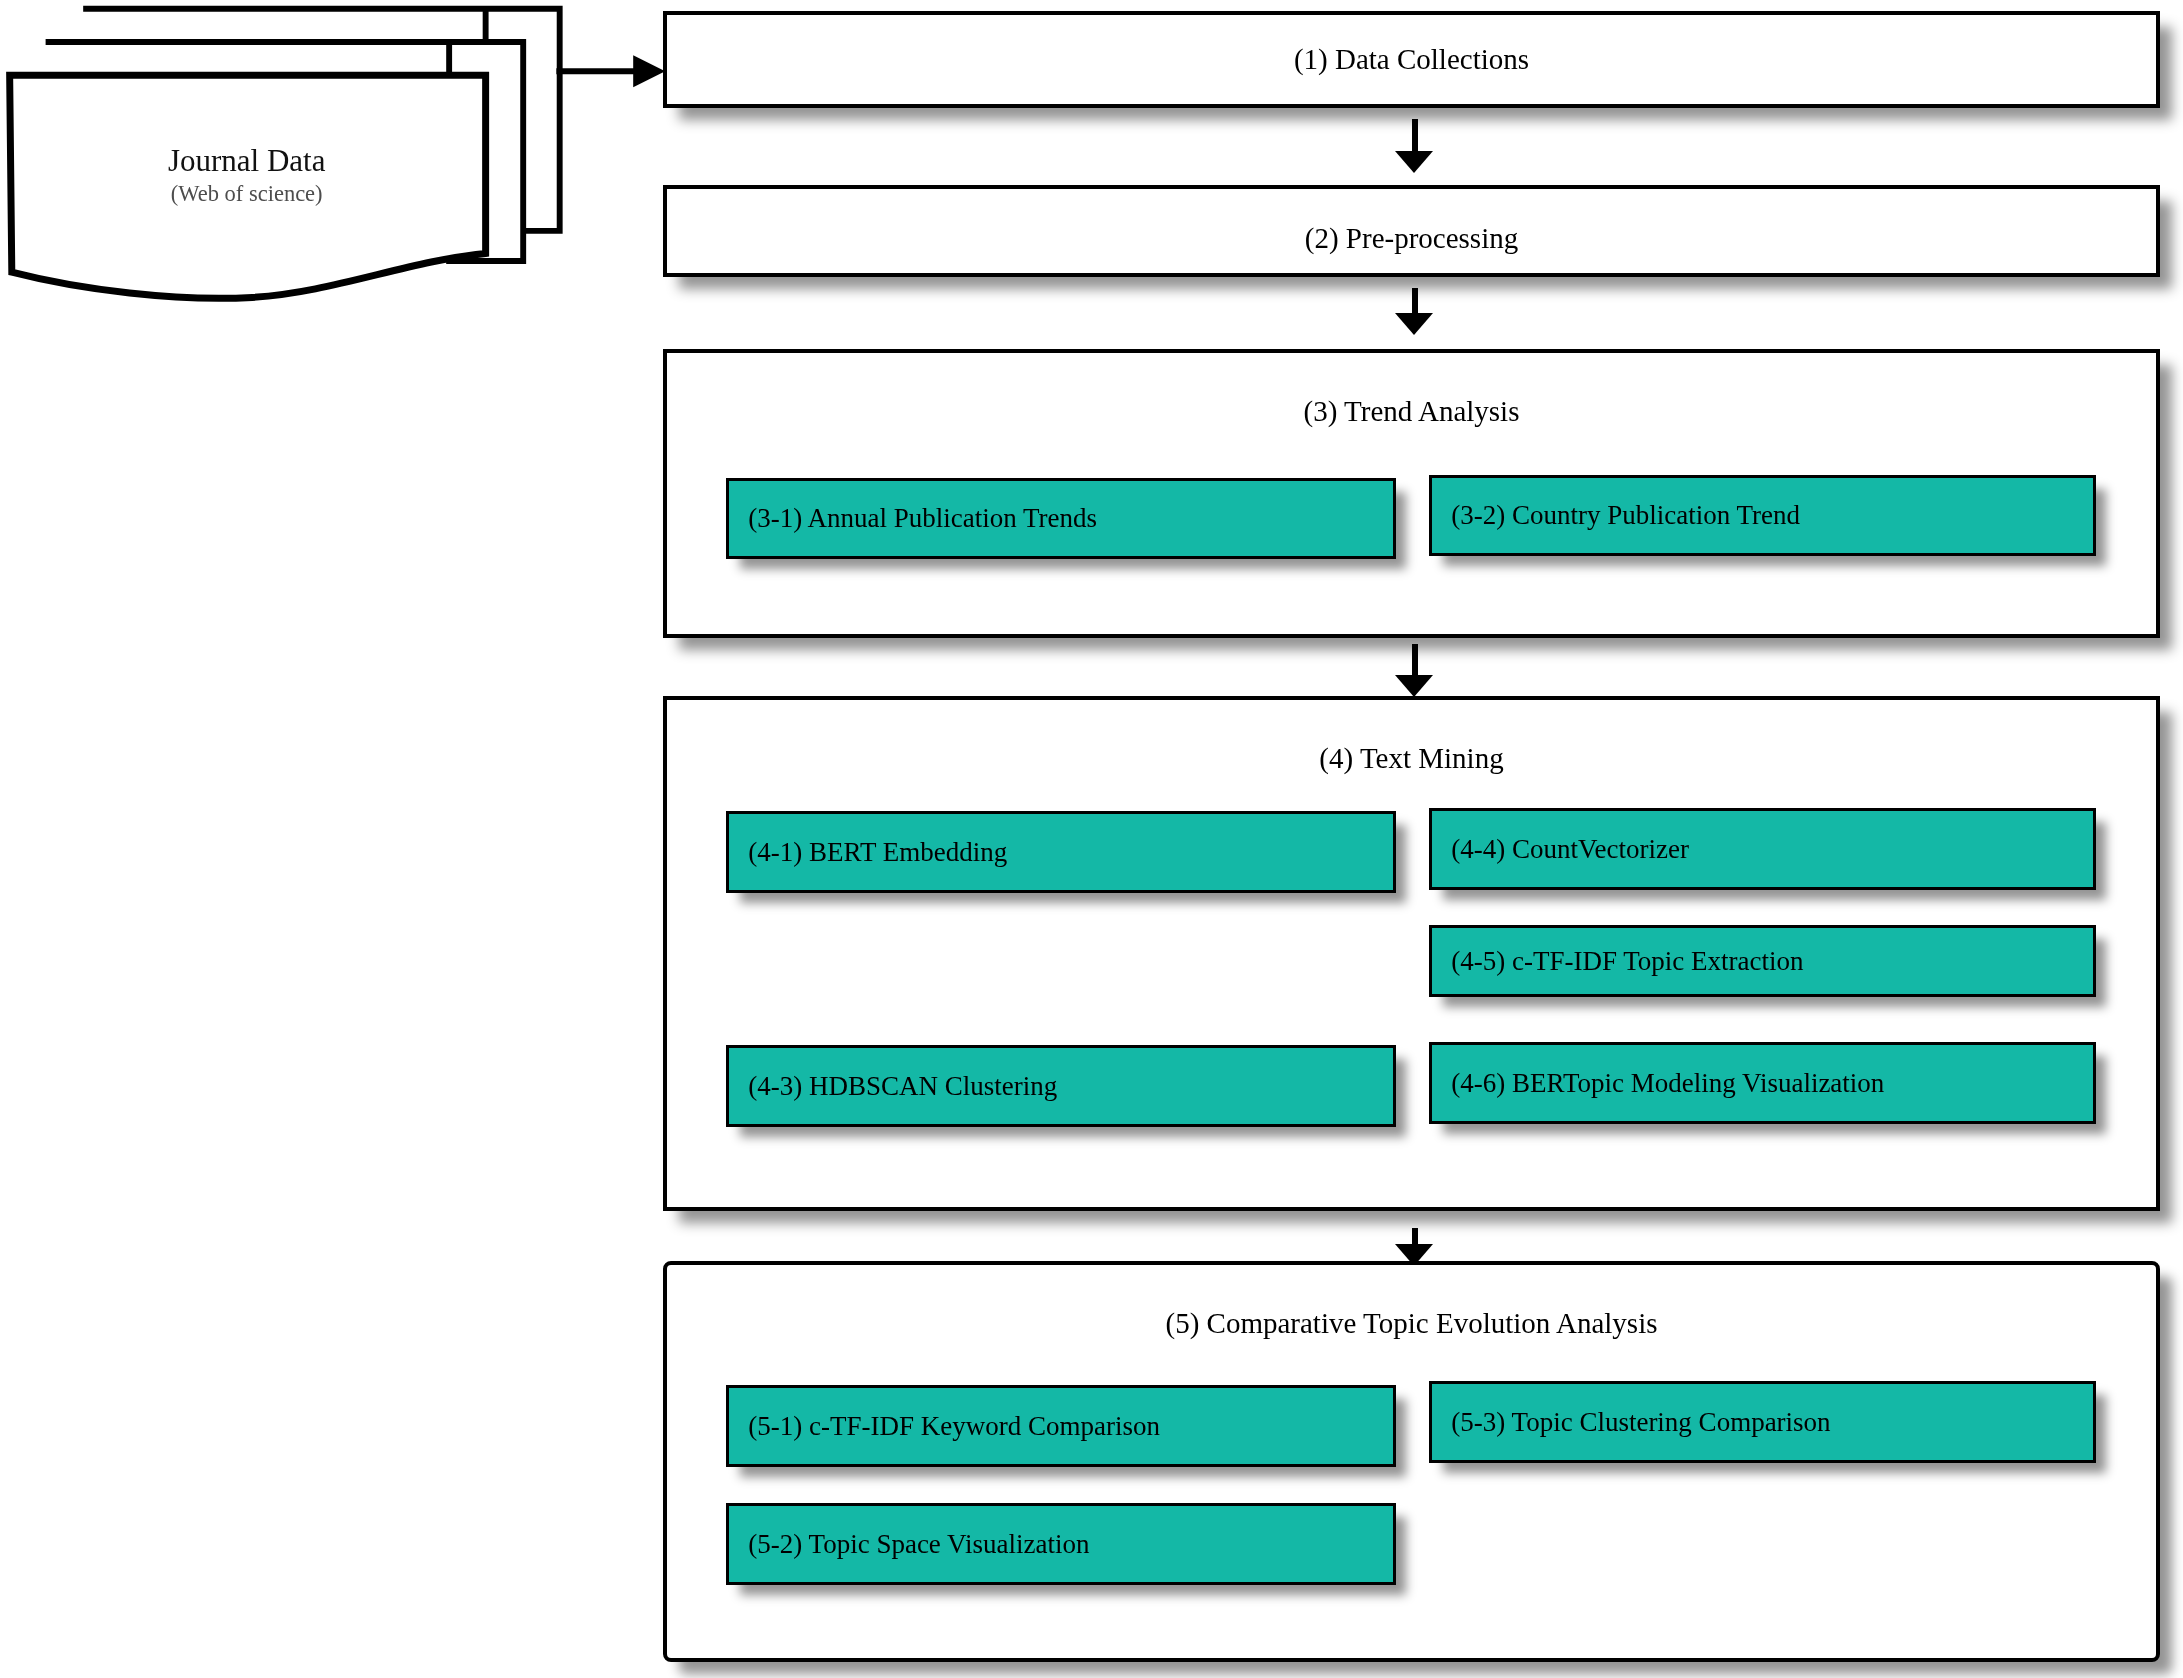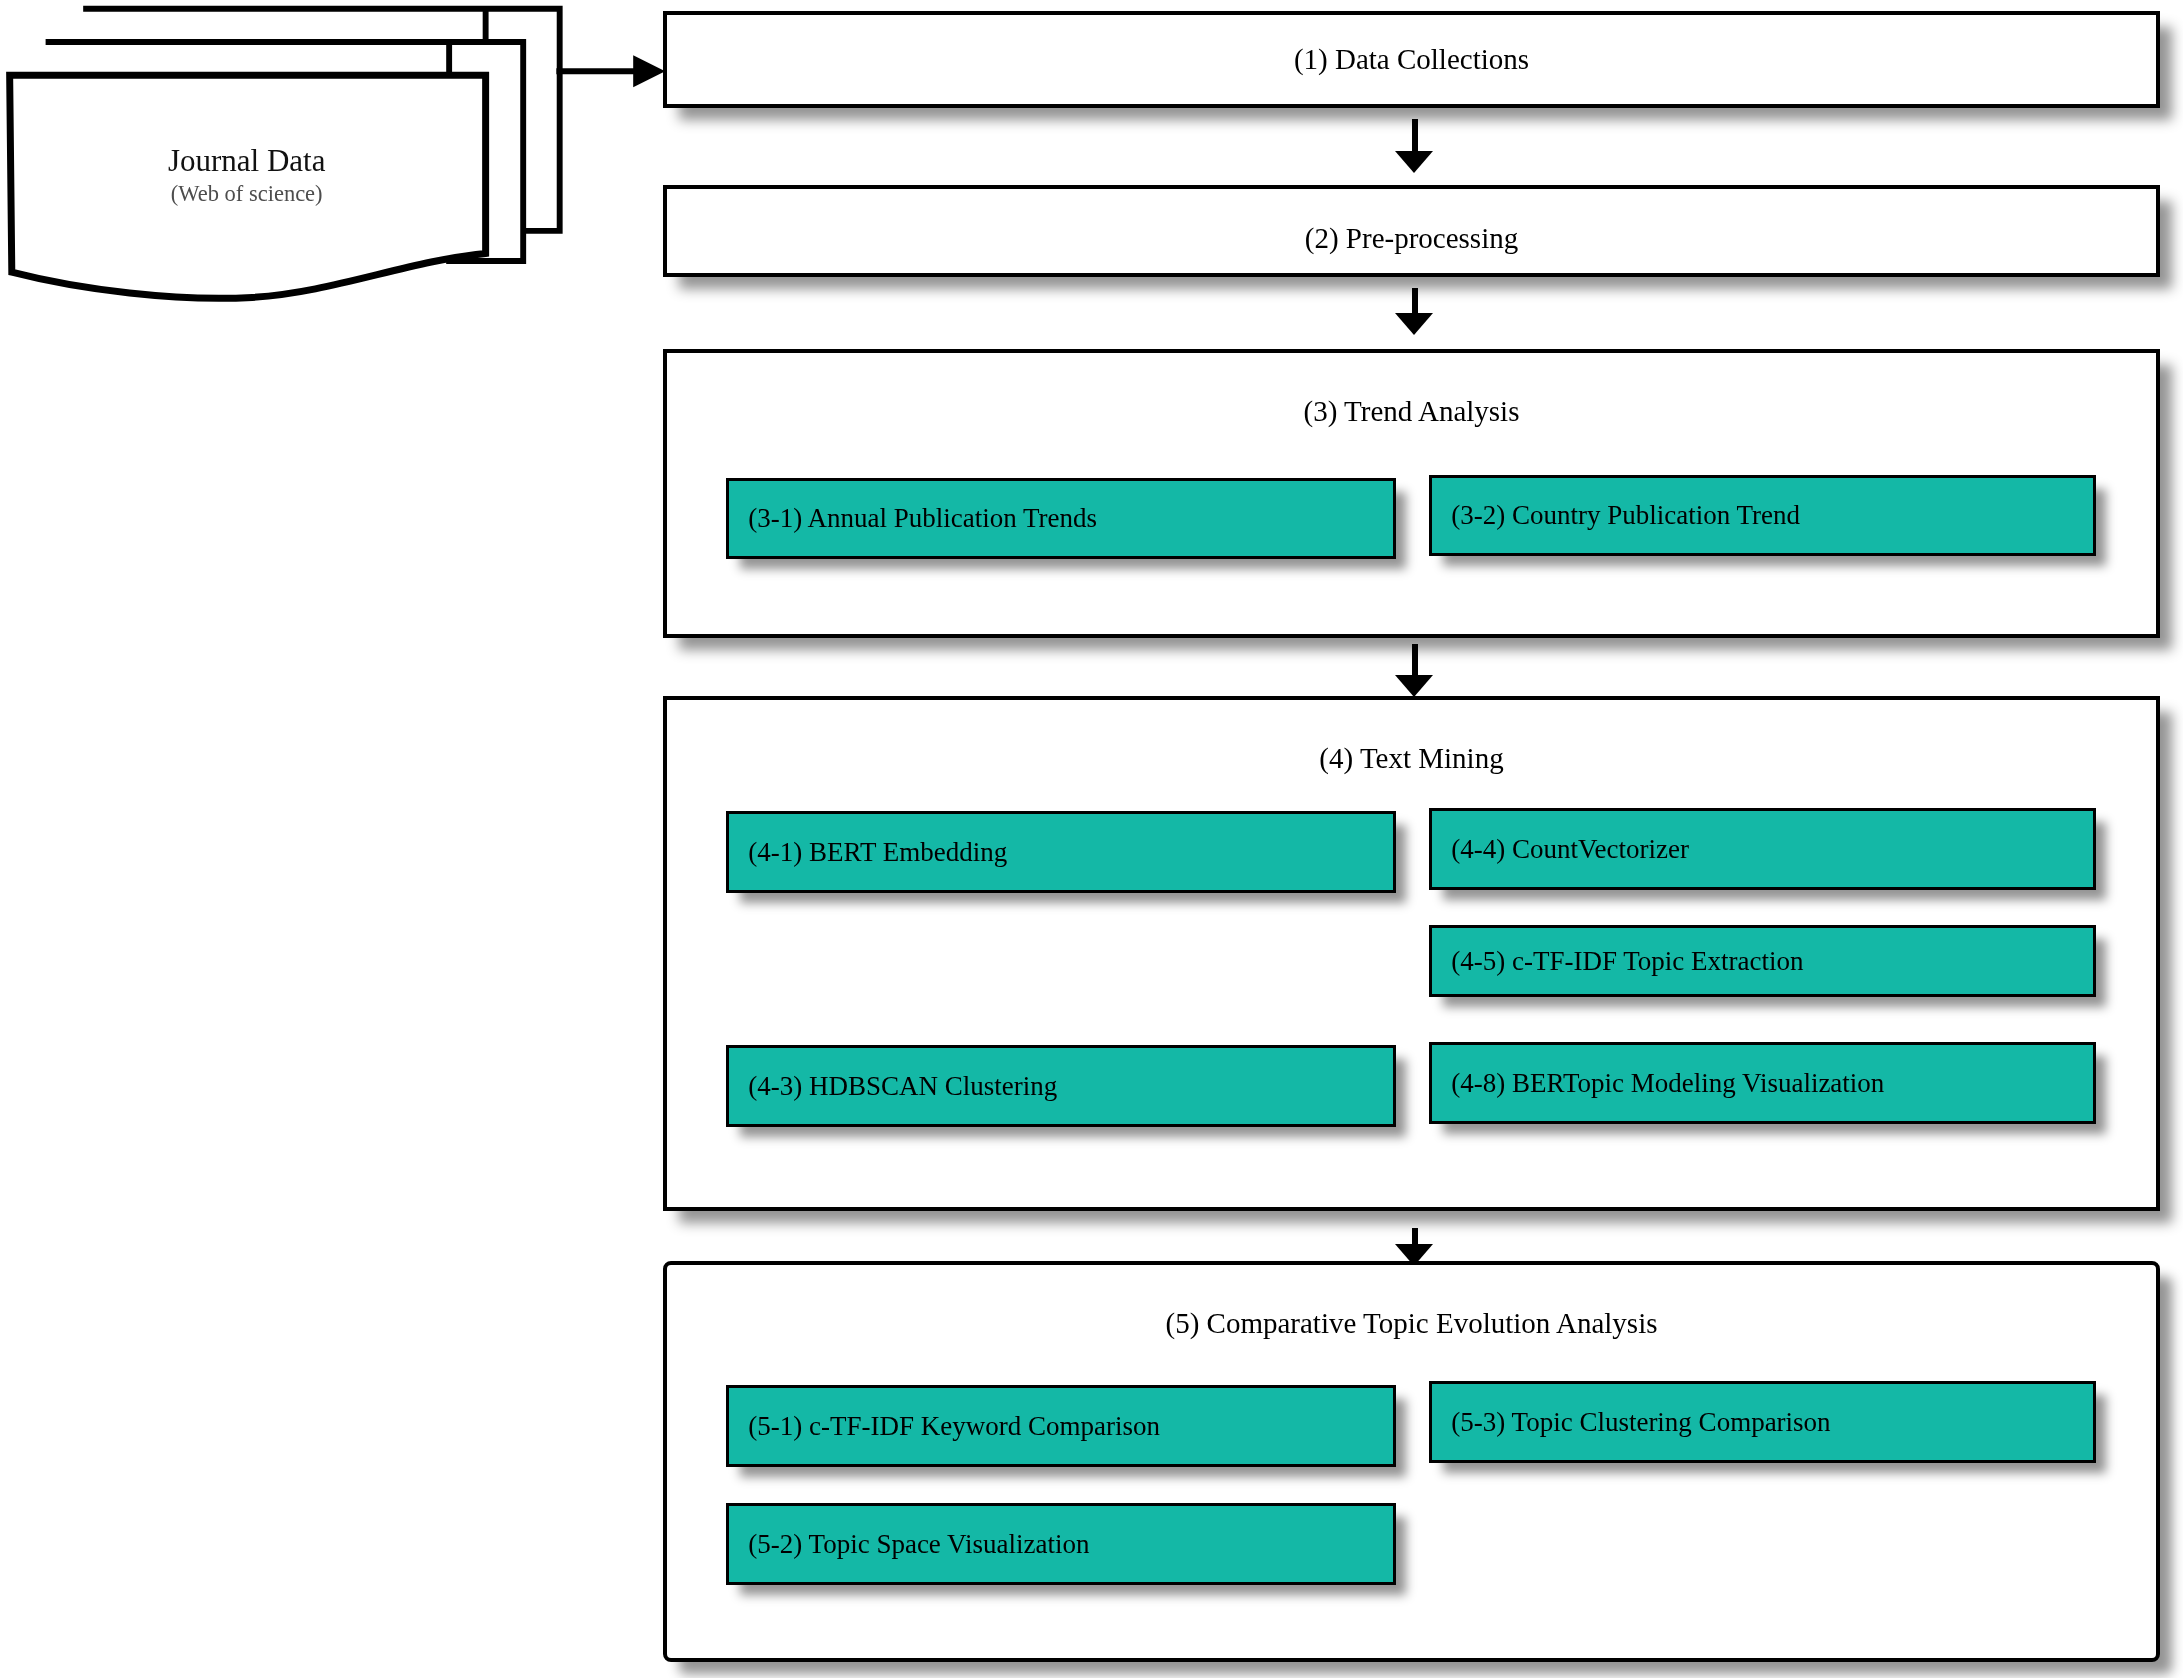--- a/index.html
+++ b/index.html
@@ -178,21 +178,21 @@
     <span class="sub-label">(4-3) HDBSCAN Clustering</span>
   </div>
 
   <div class="sub-box" style="left:1429px; top:808px; width:667px; height:82px;">
     <span class="sub-label">(4-4) CountVectorizer</span>
   </div>
   <div class="sub-box" style="left:1429px; top:925px; width:667px; height:72px;">
     <span class="sub-label">(4-5) c-TF-IDF Topic Extraction</span>
   </div>
   <div class="sub-box" style="left:1429px; top:1042px; width:667px; height:82px;">
-    <span class="sub-label">(4-8) BERTopic Modeling Visualization</span>
+    <span class="sub-label">(4-6) BERTopic Modeling Visualization</span>
   </div>
 
   <div class="v-arrow" style="left:1412px; top:1228px;">
     <div class="shaft" style="height:20.4px;"></div>
     <div class="head" style="top:16px;"></div>
   </div>
 
   <div class="stage-box" style="left:663px; top:1261px; width:1497px; height:401px;border-radius:8px;">
     <div class="stage-title" style="top:43px;">(5) Comparative Topic Evolution Analysis</div>
   </div>

